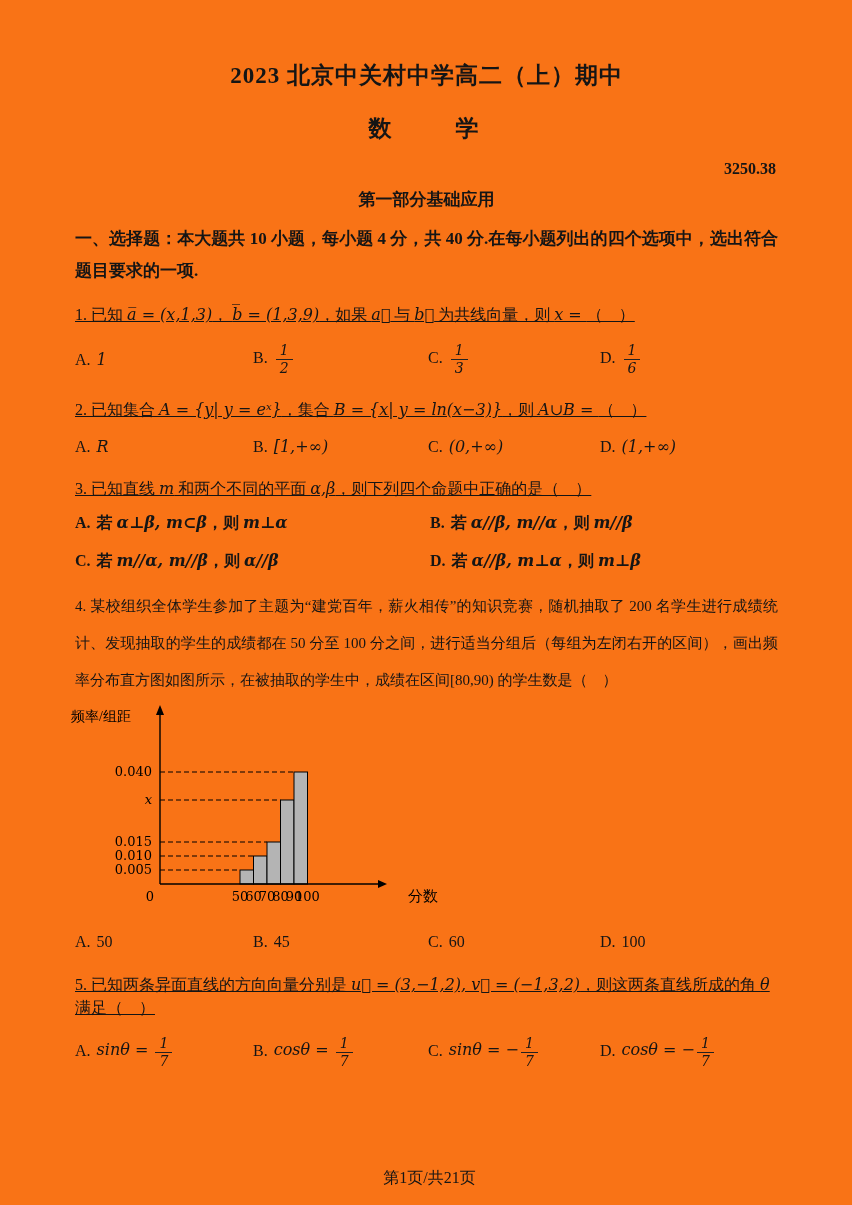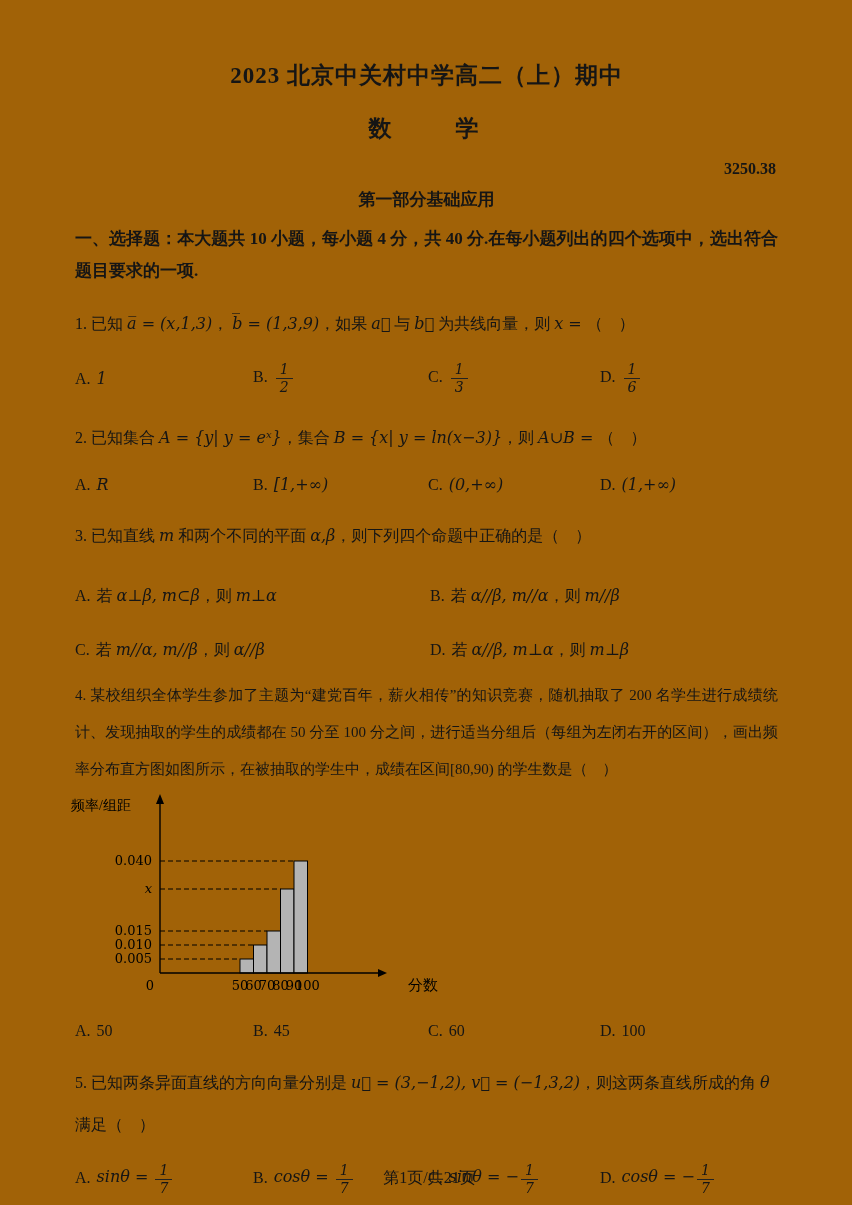--- a/index.html
+++ b/index.html
@@ -1,30 +1,30 @@
 <!DOCTYPE html>
 <html><head>
 <meta charset="utf-8">
 <style>
   * { margin:0; padding:0; box-sizing:border-box; }
   html,body { background:#ffffff; }
   body { font-family:"Liberation Serif","DejaVu Serif",serif; color:#151515; }
-  .page { position:relative; width:852px; height:1205px; background:#a16207; padding:0 74px 0 75px; overflow:hidden; }
+  .page { position:relative; width:852px; height:1205px; background:#f97316; padding:0 74px 0 75px; overflow:hidden; }
   .title { padding-top:60px; text-align:center; font-size:23px; font-weight:bold; letter-spacing:1px; }
   .subject { margin-top:22px; text-align:center; font-size:23px; font-weight:bold; letter-spacing:6px; }
   .date { margin-top:16px; text-align:right; font-size:16px; font-weight:bold; padding-right:2px; }
   .notice { margin-top:8px; font-size:16.5px; font-weight:bold; line-height:38px; text-align:justify; }
   .part-heading { margin-top:10px; text-align:center; font-size:17px; font-weight:bold; }
   .intro { margin-top:12px; font-size:17px; font-weight:bold; line-height:32px; text-align:justify; }
-  .stem { margin-top:16px; font-size:16px; line-height:42px; }
+  .stem { margin-top:16px; font-size:16px; line-height:23px;text-decoration:underline; }
   .stem-small { margin-top:12px; font-size:15px; line-height:37px; text-align:justify; }
   .math { font-family:"DejaVu Serif",serif; font-style:italic; }
   .opts4 { margin-top:10px; display:grid; grid-template-columns:178px 175px 172px 1fr; font-size:16px; align-items:center; min-height:30px; }
   .opts4.tall { min-height:46px; }
-  .opts2 { margin-top:24px; display:grid; grid-template-columns:355px 1fr; font-size:16px; align-items:center; min-height:30px; }
+  .opts2 { margin-top:8px; display:grid; grid-template-columns:355px 1fr; font-size:16px; align-items:center; min-height:30px;font-weight:bold; }
   .olabel { margin-right:6px; }
   .frac { display:inline-flex; flex-direction:column; text-align:center; vertical-align:middle; font-size:14px; line-height:1.15; margin-left:2px; font-family:"DejaVu Serif",serif; font-style:italic; }
   .frac .num { border-bottom:1.2px solid #222; padding:0 4px; }
   .frac .den { padding:0 4px; }
   .chart-wrap { position:relative; margin-top:6px; margin-left:-12px; width:420px; height:212px; }
   .footer { position:absolute; left:7px; right:0; bottom:16px; text-align:center; font-size:16px; }
 </style>
 </head>
 <body>
 

